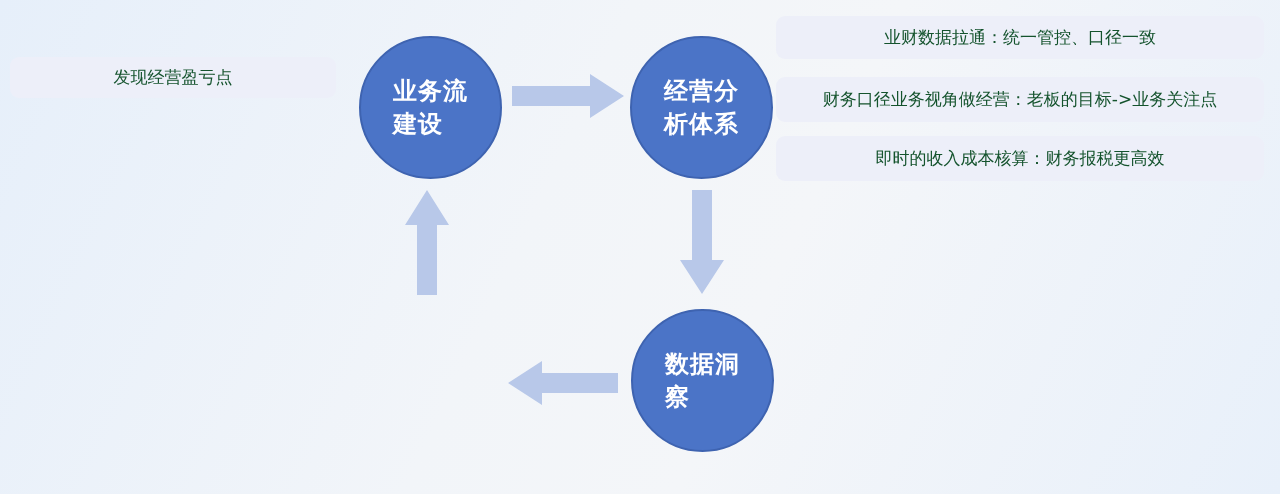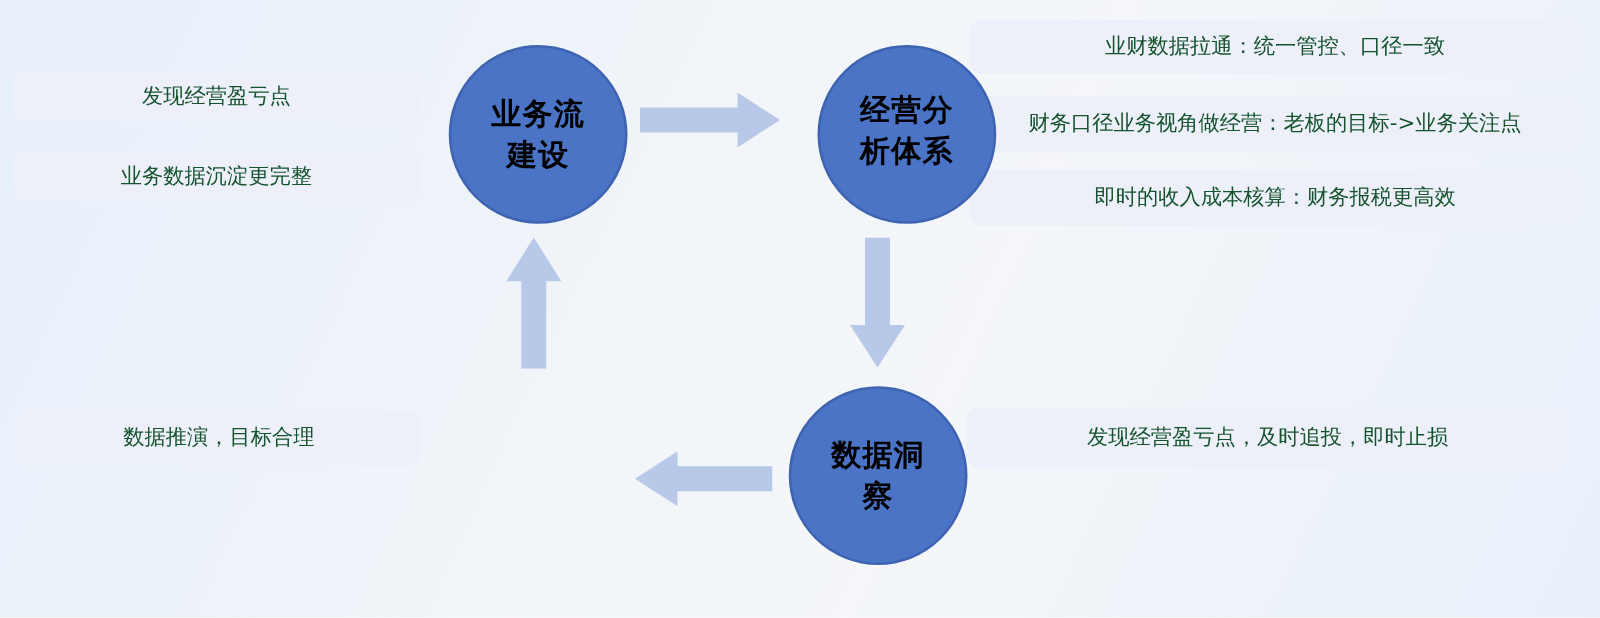--- a/index.html
+++ b/index.html
@@ -30,54 +30,51 @@
     position: absolute;
     width: 143px;
     height: 143px;
     border-radius: 50%;
     background: #4b74c7;
     border: 2px solid #3e63b0;
     box-sizing: border-box;
     display: flex;
     align-items: center;
     justify-content: center;
-    color: #000000;
+    color: #ffffff;
     font-size: 24px;
     font-weight: bold;
-    text-align: center;
+    text-align: left;
     line-height: 1.35;
     white-space: pre-line;
     letter-spacing: 1px;
   }
   .arrow {
     position: absolute;
     display: block;
   }
   .arrow svg { display: block; }
   .arrow polygon { fill: #b8c8e9; }
 </style>
 </head>
 <body>
 
 <div class="canvas">
 
   <div class="benefit-box" style="left:10px; top:57px; width:326px; height:41px;">发现经营盈亏点</div>
-  <div class="benefit-box" style="left:10px; top:121px; width:326px; height:41px;">业务数据沉淀更完整</div>
 
   <div class="benefit-box" style="left:776px; top:16px; width:488px; height:43px;">业财数据拉通：统一管控、口径一致</div>
   <div class="benefit-box" style="left:776px; top:136px; width:488px; height:45px;">即时的收入成本核算：财务报税更高效</div>
   <div class="benefit-box" style="left:776px; top:77px; width:488px; height:45px;">财务口径业务视角做经营：老板的目标-&gt;业务关注点</div>
 
-  <div class="benefit-box" style="left:14px; top:328px; width:322px; height:45px;">数据推演，目标合理</div>
 
-  <div class="benefit-box" style="left:773px; top:326px; width:482px; height:48px;">发现经营盈亏点，及时追投，即时止损</div>
 
   <div class="cycle-node" style="left:359px; top:36px;">业务流
 建设</div>
-  <div class="cycle-node" style="left:654px; top:36px;font-family:Liberation Mono, monospace;">经营分
+  <div class="cycle-node" style="left:630px; top:36px;">经营分
 析体系</div>
   <div class="cycle-node" style="left:631px; top:309px;">数据洞
 察</div>
 
   <span class="arrow" style="left:512px; top:74px;">
     <svg width="112" height="44" viewBox="0 0 112 44">
       <polygon points="0,12 78,12 78,0 112,22 78,44 78,32 0,32"></polygon>
     </svg>
   </span>
 

